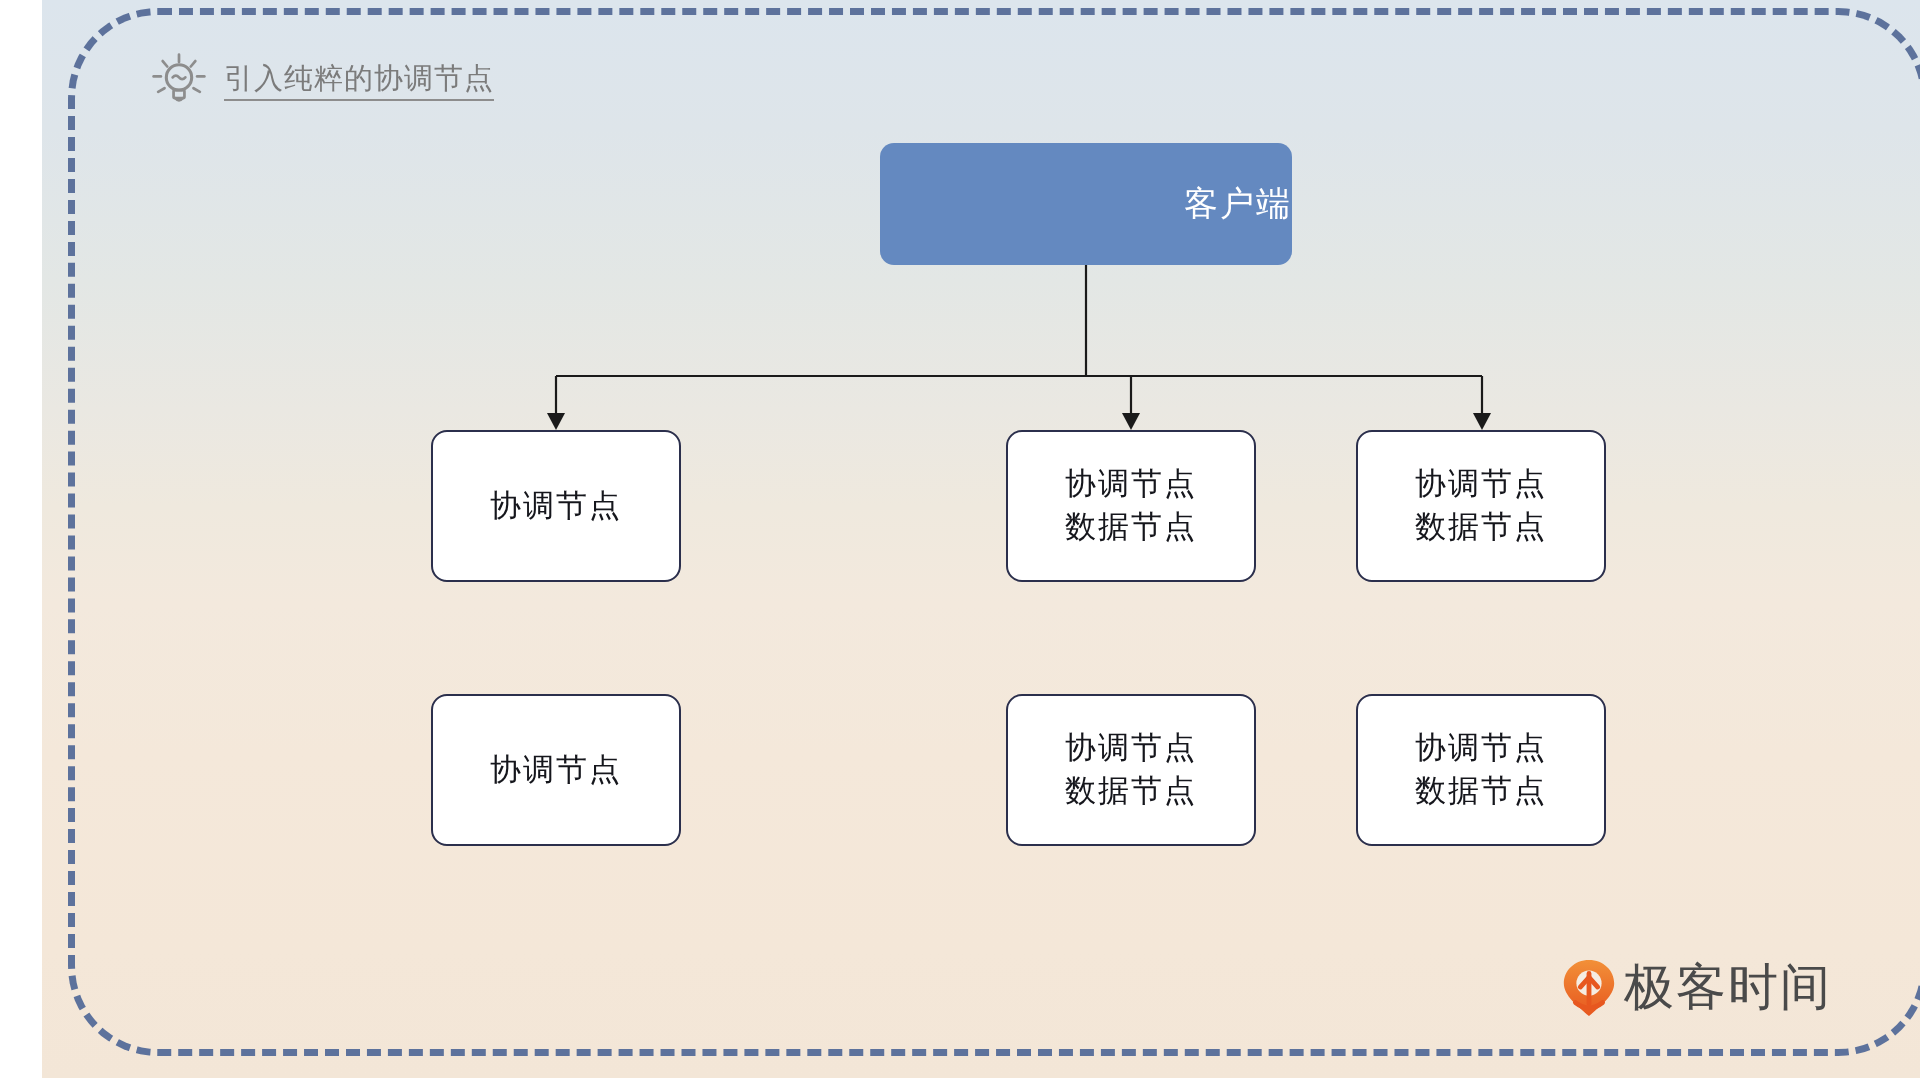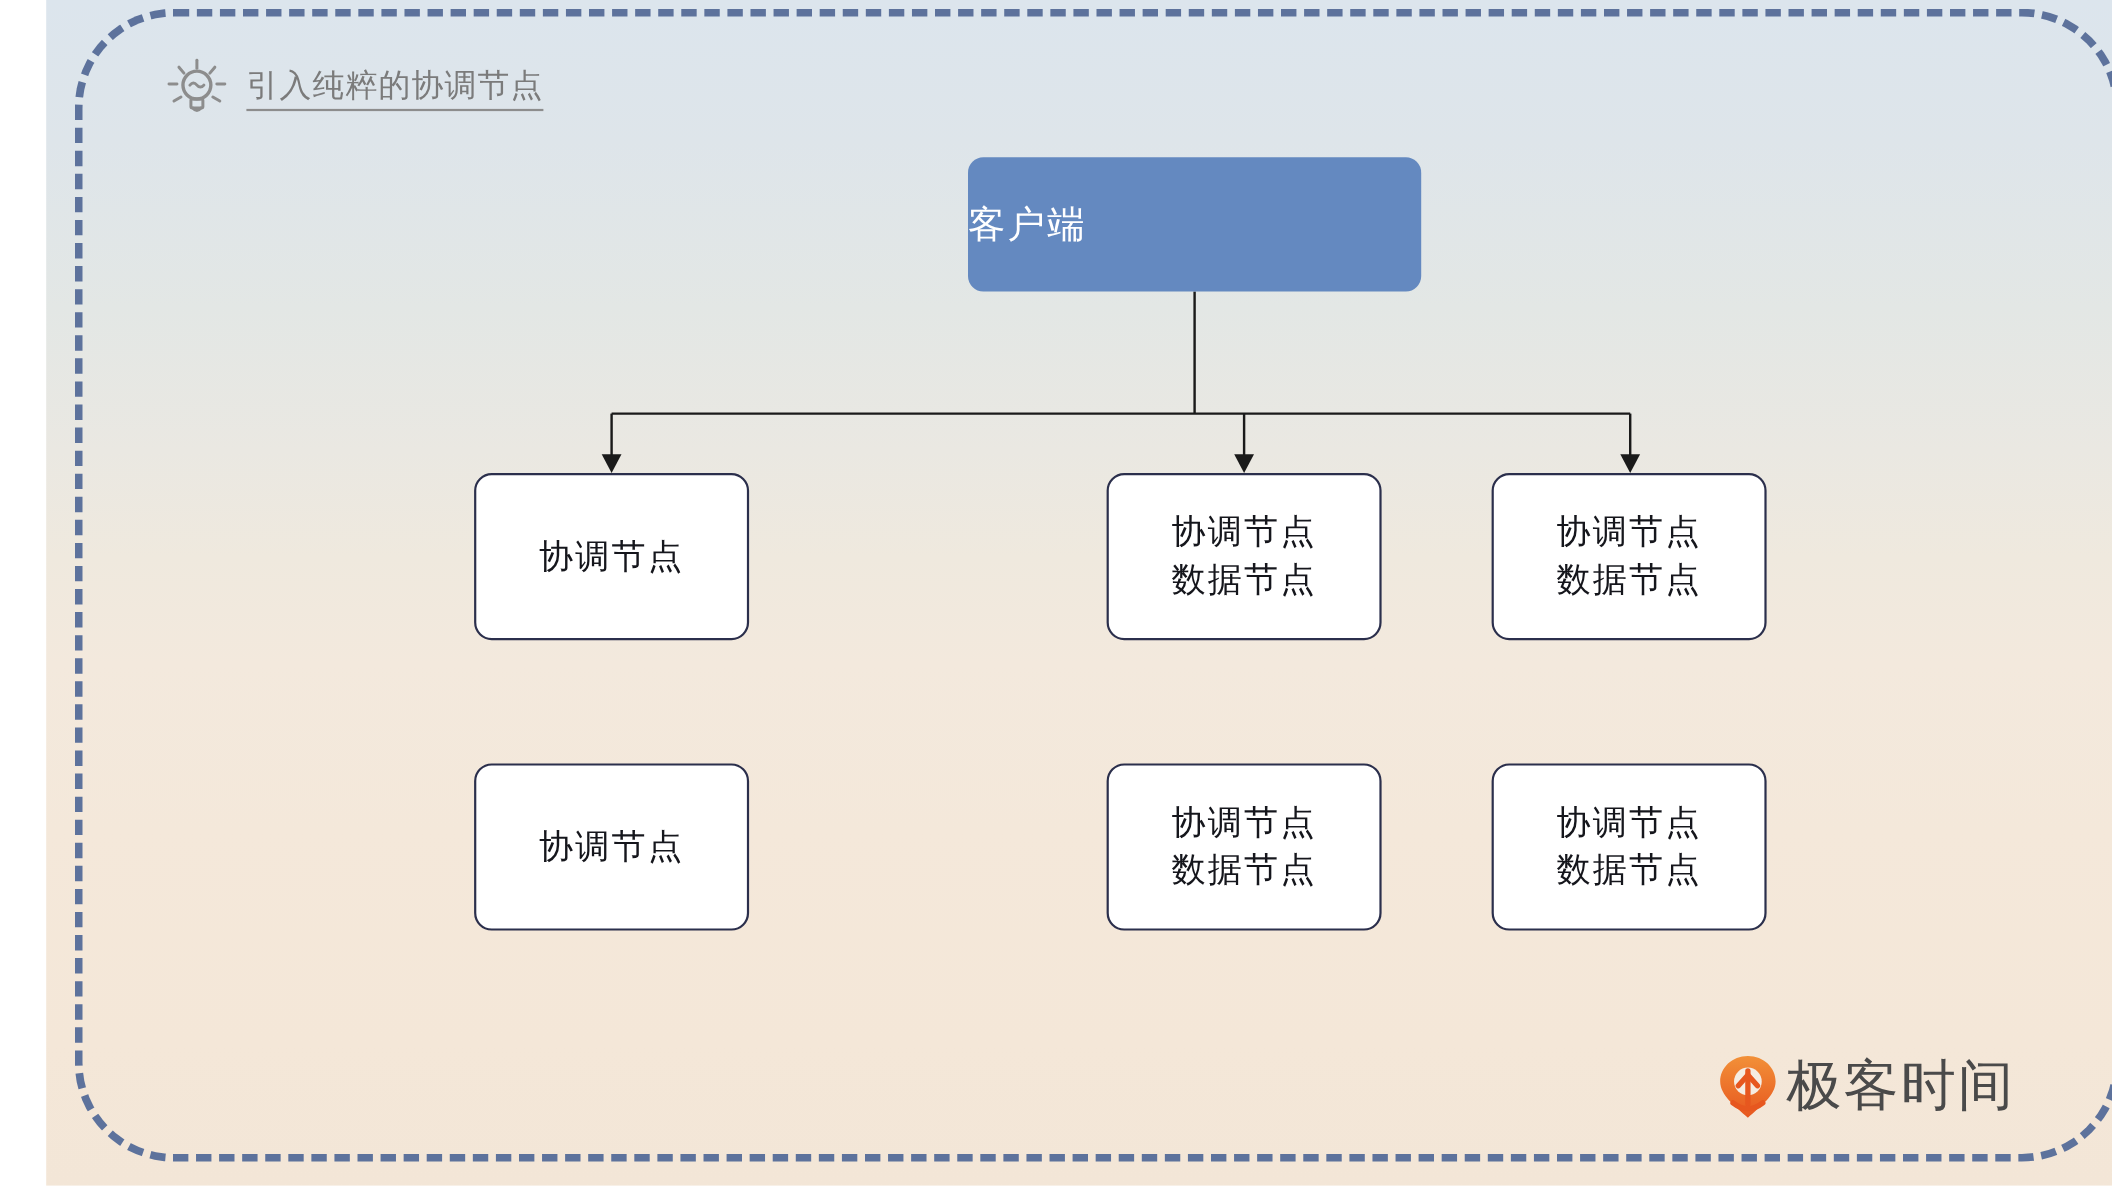--- a/index.html
+++ b/index.html
@@ -83,21 +83,21 @@
   #client-node {
     position: absolute;
     left: 838px;
     top: 143px;
     width: 412px;
     height: 122px;
     background: #6489c0;
     border-radius: 14px;
     display: flex;
     align-items: center;
-    justify-content: flex-start;
+    justify-content: flex-end;
     color: #ffffff;
     font-size: 34px;
     letter-spacing: 2px;
   }
 
   
   .node-box {
     position: absolute;
     background: #ffffff;
     border: 2px solid #2b2f4c;

